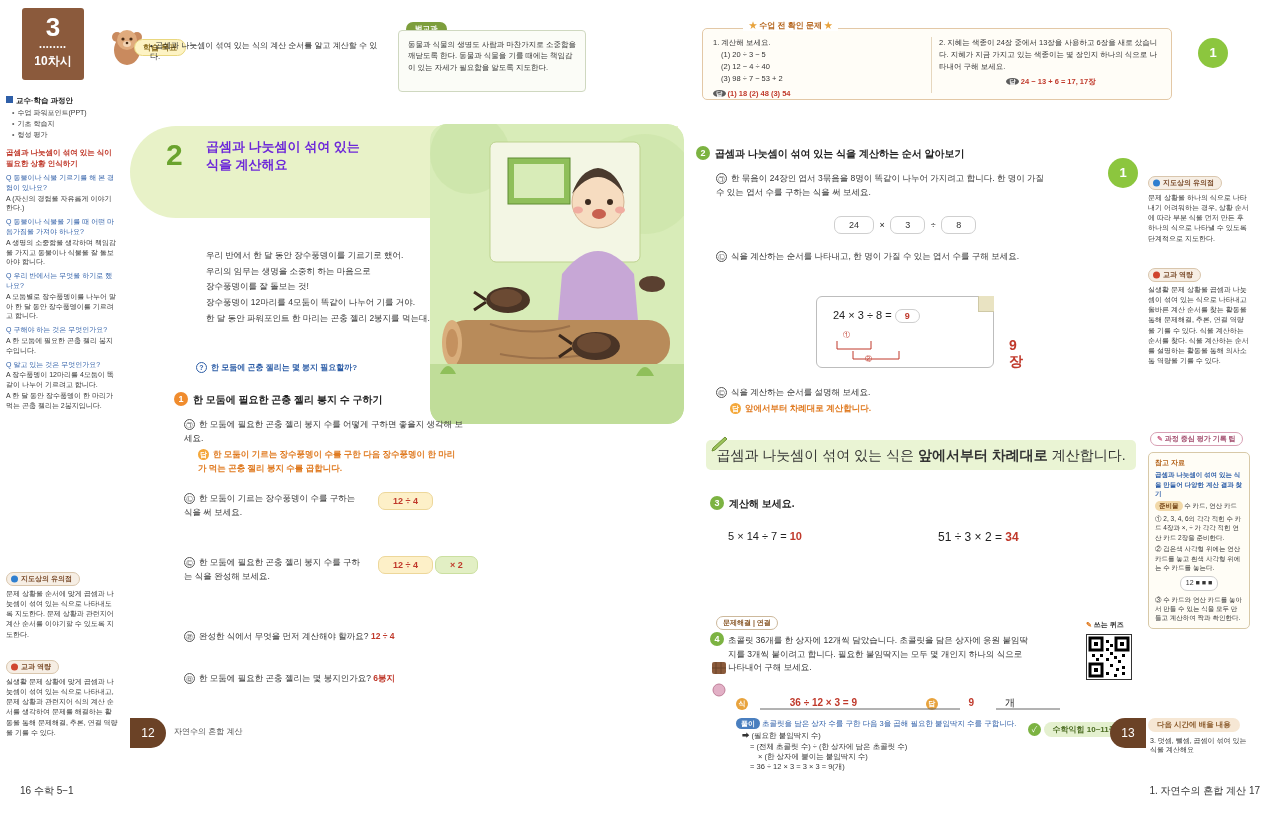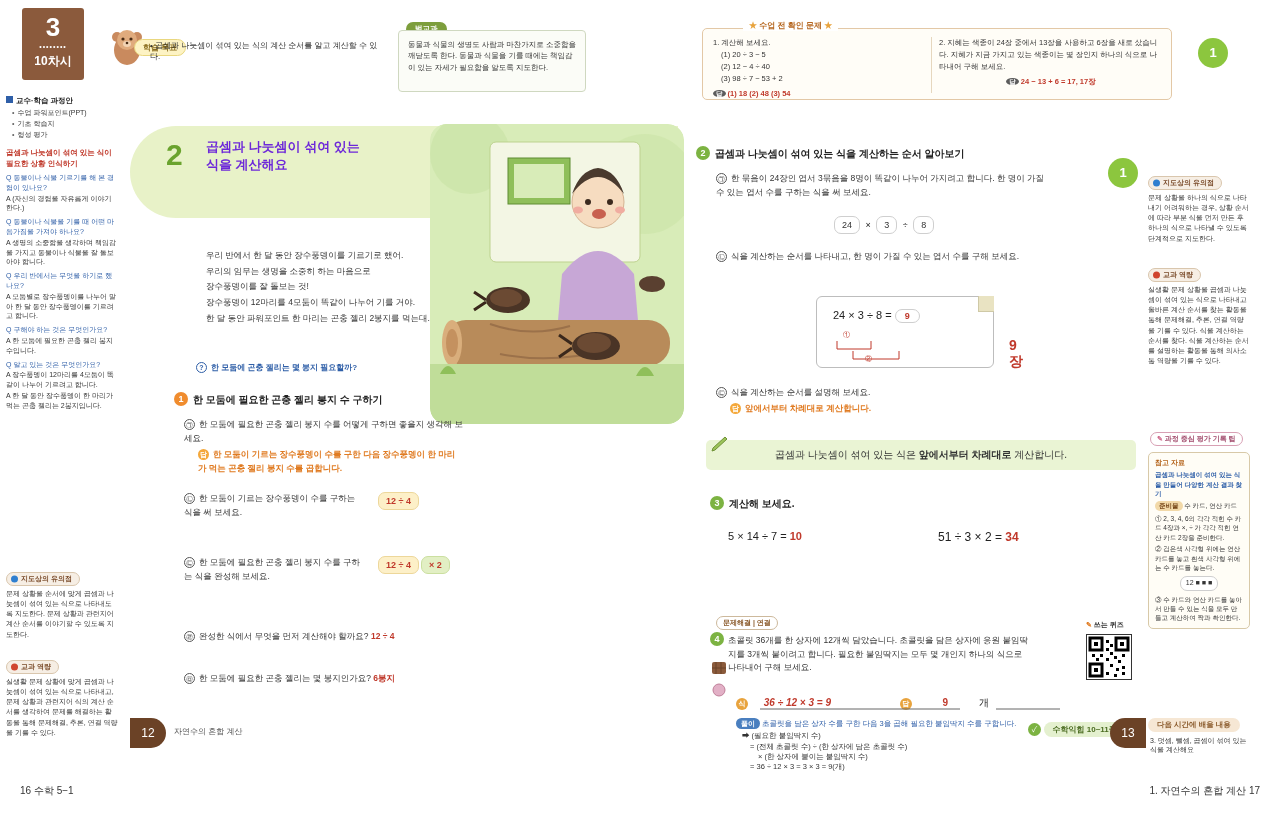--- a/index.html
+++ b/index.html
@@ -139,21 +139,21 @@
     color:#e07b22; font-weight:bold;
   }
   .hint .mk2 {
     display:inline-block; width:11px; height:11px; border-radius:50%;
     background:#f4a83b; color:#fff; font-size:7px; text-align:center; line-height:11px; margin-right:4px;
   }
   .answer { color:#c0392b; font-weight:bold; }
 
   
   .chip {
-    display:inline-block; min-width:20px; padding:3px 7px; border-radius:7px;
+    display:inline-block; min-width:20px; padding:3px 14px; border-radius:7px;
     background:#fdf0c8; border:1px solid #edd79a; font-size:9px; text-align:center; color:#333;
   }
   .chip.ans { color:#c0392b; font-weight:bold; background:#fdf0c8; }
   .chip.green { background:#e2efc4; border-color:#cbdfa0; }
   .chip.plain { background:#fff; border:1px solid #cfcfcf; }
 
   
   .pg {
     position:absolute; width:36px; height:30px; background:#6b4226; color:#fff;
     font-size:12px; font-weight:normal; text-align:center; line-height:30px;
@@ -174,21 +174,21 @@
   .formula-box {
     position:absolute; border:1px solid #bdbdbd; border-radius:6px; background:#fff;
   }
   .fold {
     position:absolute; right:-1px; top:-1px; width:16px; height:16px;
     background:#e9e3c2; border-left:1px solid #cfc9a6; border-bottom:1px solid #cfc9a6;
   }
 
   .green-band {
     position:absolute; background:#eaf4d4; border-radius:5px;
-    font-size:10px; text-align:center; color:#333;
+    font-size:14px; text-align:center; color:#333;
   }
 
   
   #right-col { position:absolute; left:1144px; top:0; width:108px; height:724px; }
   #right-col .tipbox, #right-col .qa-block { left:4px; width:102px; }
 
   .ref-box {
     position:absolute; left:4px; width:102px;
     border:1px solid #d8c9a8; background:#fffdf6; border-radius:5px; padding:5px 6px;
     font-size:6.5px; line-height:1.45; color:#333;
@@ -518,21 +518,21 @@
         </svg>
     </div>
     <div class="abs" style="left:20px; top:582px;">
       <svg width="18" height="16" viewBox="0 0 18 16">
           <circle cx="9" cy="8" r="6" fill="#e2b0c6" stroke="#c07f99"></circle>
         </svg>
     </div>
 
     <div class="abs" style="left:46px; top:596px; white-space:nowrap; font-size:10px;">
       <span class="circ-mark">식</span>
-      <span class="answer" style="margin-left:13px;font-style:italic;">36 ÷ 12 × 3 = 9</span>
+      <span class="answer" style="margin-left:39px;">36 ÷ 12 × 3 = 9</span>
       <span class="circ-mark" style="margin-left:66px;">답</span>
       <span class="answer" style="margin-left:28px;">9</span>
       <span style="margin-left:28px;">개</span>
     </div>
     <svg class="abs" style="left:70px; top:608px;" width="330" height="2">
         <line x1="0" y1="1" x2="200" y2="1" stroke="#666"></line>
         <line x1="236" y1="1" x2="300" y2="1" stroke="#666"></line>
       </svg>
 
     <div class="abs tiny" style="left:46px; top:618px; width:340px; color:#2f5fa8;">

